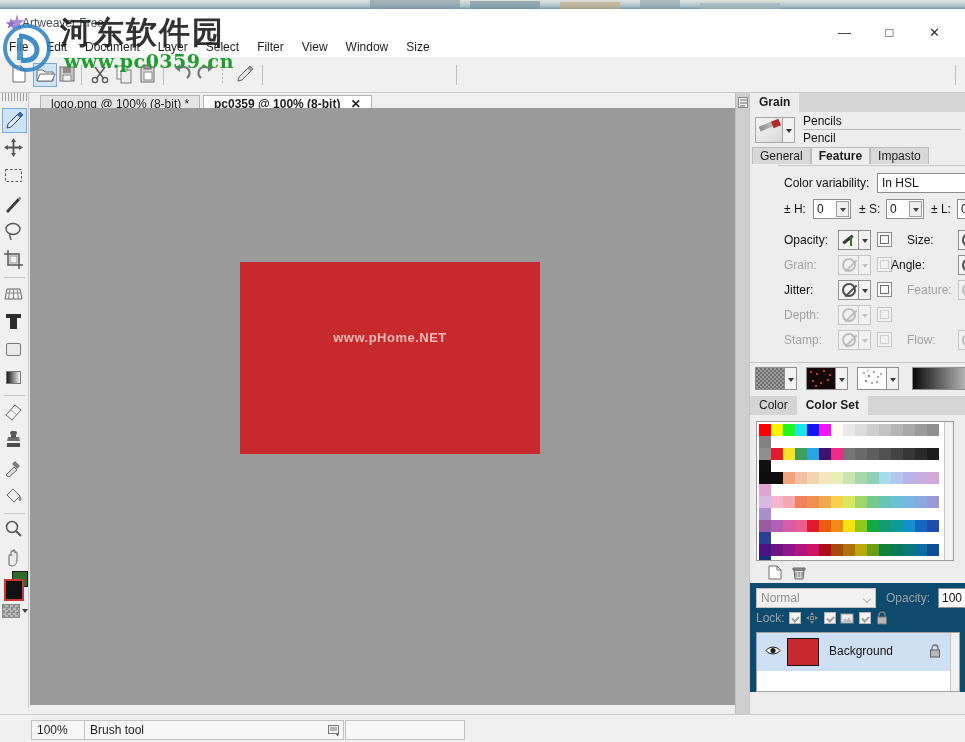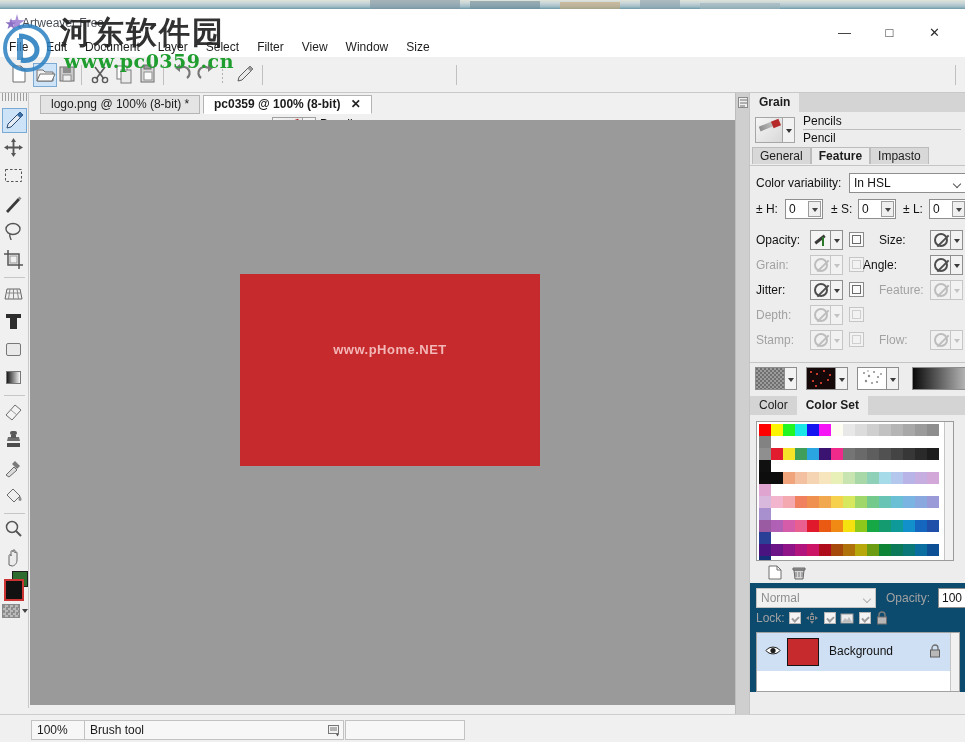--- a/index.html
+++ b/index.html
@@ -127,21 +127,21 @@
     background:#2e6b2e; border:1px solid #1d1d1d; }
   .sw-fg { position:absolute; left:2px; top:8px; width:20px; height:22px;
     background:#111; border:2px solid #c33; }
   .sw-mini { position:absolute; left:0; top:33px; width:18px; height:14px;
     background: repeating-conic-gradient(#b9b9b9 0 25%, #8d8d8d 0 50%) 0 0/5px 5px; border:1px solid #8a8a8a; }
   .sw-mini-car { position:absolute; left:20px; top:38px; border-left:3px solid transparent;
     border-right:3px solid transparent; border-top:4px solid #444; }
 
   
   .canvasarea {
-    position:absolute; top:120px; left:30px; width:718px; height:600px;
+    position:absolute; top:108px; left:30px; width:718px; height:600px;
     background:#9a9a9a; overflow:hidden;
   }
   .artboard {
     position:absolute; left:210px; top:154px; width:300px; height:192px;
   }
   .artfill { position:absolute; inset:0; }
   .art-wm {
     position:absolute; left:0; right:0; top:68px; text-align:center;
     font-size:13px; font-weight:bold; color:#f3b7b7; letter-spacing:.5px;
   }
@@ -187,21 +187,21 @@
     border-right:3px solid transparent; border-top:4px solid #333; }
   .bh-name { position:absolute; left:53px; top:2px; width:158px; font-size:12px; color:#111; }
   .bh-name .r { width:158px; height:1px; background:#bdbdbd; margin:1px 0 1px 0; }
 
   .sub-tabs { position:relative; height:18px; background:#ededed; padding-left:2px; }
   .stab { float:left; height:17px; line-height:16px; padding:0 7px; font-size:12px;
     background:#d8d8d8; border:1px solid #bcbcbc; border-bottom:none; color:#1c1c1c; }
   .stab.active { background:#ededed; font-weight:bold; }
 
   .adv-body { position:relative; background:#ededed; border-top:1px solid #c5c5c5;
-    padding:7px 6px 6px 6px; }
+    padding:7px 6px 6px 6px;margin-left:28px; }
   .row { position:relative; height:22px; margin-bottom:4px; }
   .lbl { font-size:12px; color:#111; line-height:20px; }
   .lbl.dis { color:#a2a2a2; }
 
   .combo { position:absolute; height:20px; background:#fff; border:1px solid #8e8e8e;
     line-height:18px; padding-left:4px; font-size:12px; color:#111; }
   .combo .chev { position:absolute; right:5px; top:7px; width:6px; height:6px;
     border-left:1px solid #555; border-bottom:1px solid #555; transform:rotate(-45deg); }
 
   .numbox { position:absolute; height:20px; background:#fff; border:1px solid #8e8e8e; }

